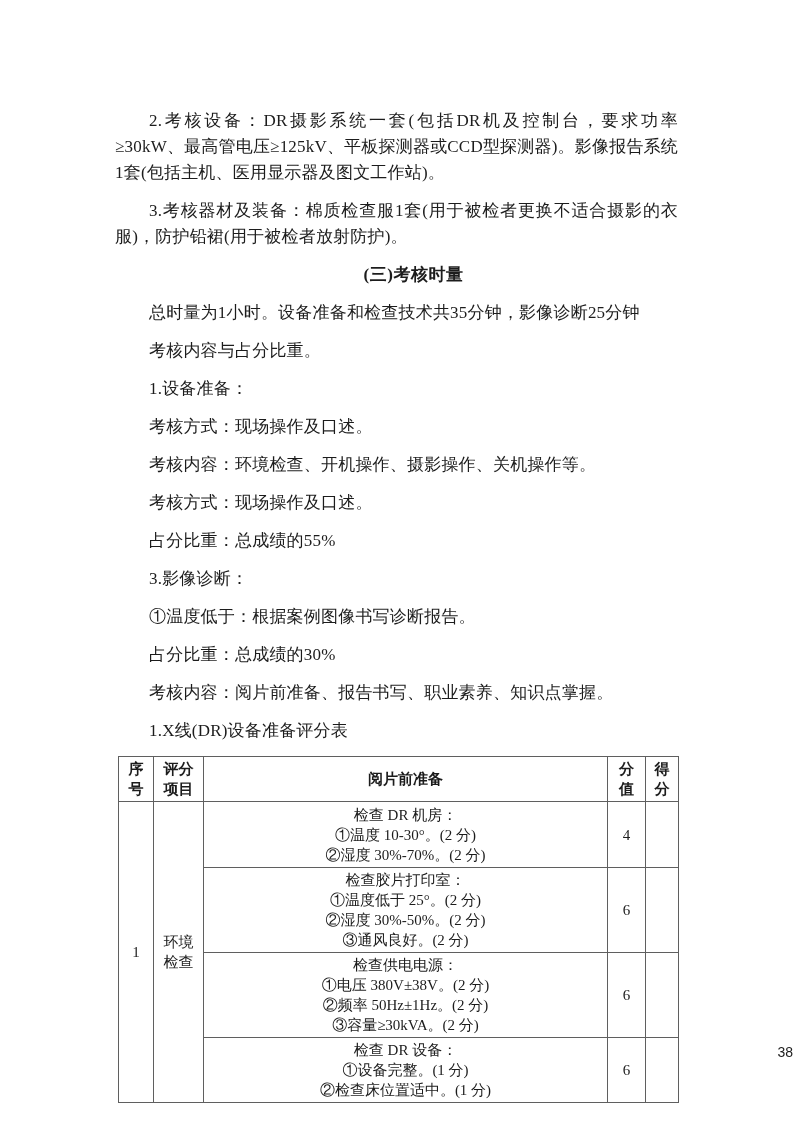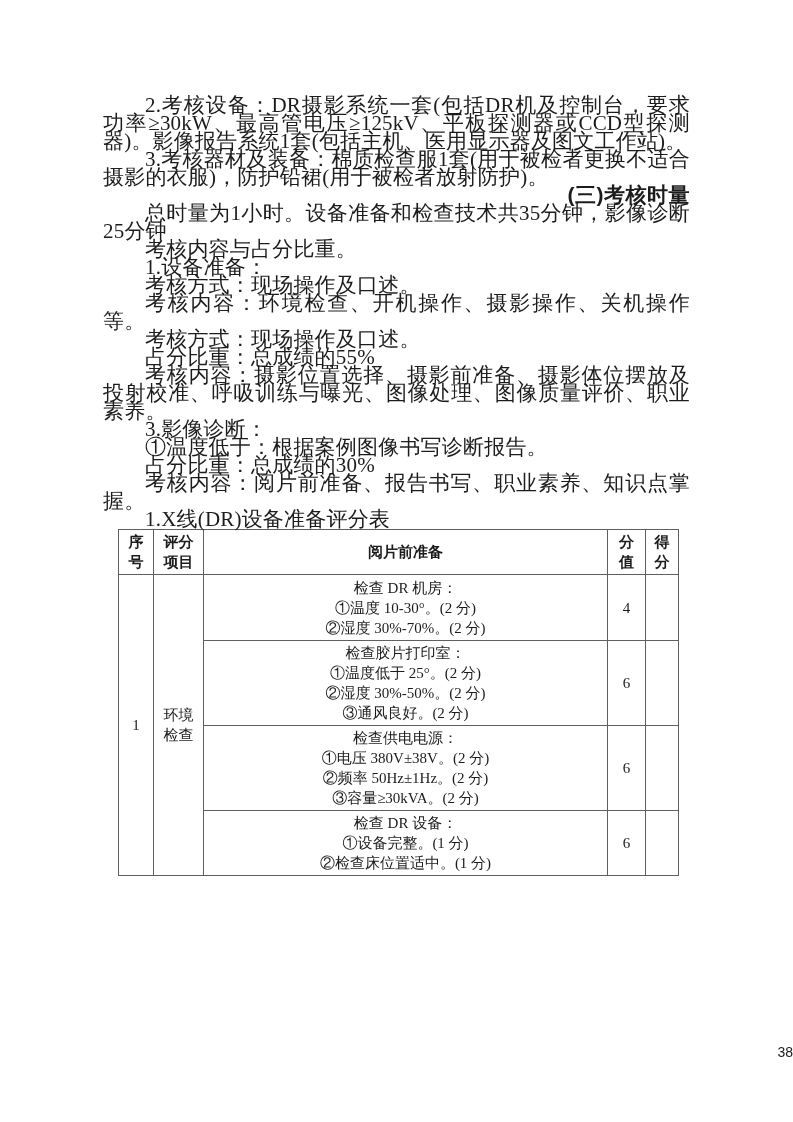--- a/index.html
+++ b/index.html
@@ -11,31 +11,31 @@
     font-family:"Liberation Serif", serif;
     color:#1c1c1c;
     overflow:hidden;
   }
   .content {
     position:absolute;
     left:103px; top:96px;
     width:587px;
   }
   .para {
-    margin:0;
-    font-size:21px;
-    line-height:18px;
+    margin:12px;
+    font-size:17px;
+    line-height:26px;
     text-indent:2em;
     text-align:justify;
     letter-spacing:0.2px;
   }
   .para.heading {
-    font-family:Liberation Sans, sans-serif;
+    font-family:Liberation Serif, serif;
     font-weight:bold;
-    text-align:right;
+    text-align:center;
     letter-spacing:0.5px;
   }
   table.score-table {
     border-collapse:collapse;
     table-layout:fixed;
     width:560px;
     margin-left:15px;
     margin-top:1px;
     font-size:15px;
     line-height:20px;
@@ -87,21 +87,20 @@
     <p class="para">2.考核设备：DR摄影系统一套(包括DR机及控制台，要求功率≥30kW、最高管电压≥125kV、平板探测器或CCD型探测器)。影像报告系统1套(包括主机、医用显示器及图文工作站)。</p>
     <p class="para">3.考核器材及装备：棉质检查服1套(用于被检者更换不适合摄影的衣服)，防护铅裙(用于被检者放射防护)。</p>
     <p class="para heading">(三)考核时量</p>
     <p class="para">总时量为1小时。设备准备和检查技术共35分钟，影像诊断25分钟</p>
     <p class="para">考核内容与占分比重。</p>
     <p class="para">1.设备准备：</p>
     <p class="para">考核方式：现场操作及口述。</p>
     <p class="para">考核内容：环境检查、开机操作、摄影操作、关机操作等。</p>
     <p class="para">考核方式：现场操作及口述。</p>
     <p class="para">占分比重：总成绩的55%</p>
-    <p class="para">考核内容：摄影位置选择、摄影前准备、摄影体位摆放及投射校准、呼吸训练与曝光、图像处理、图像质量评价、职业素养。</p>
     <p class="para">3.影像诊断：</p>
     <p class="para">①温度低于：根据案例图像书写诊断报告。</p>
     <p class="para">占分比重：总成绩的30%</p>
     <p class="para">考核内容：阅片前准备、报告书写、职业素养、知识点掌握。</p>
     <p class="para">1.X线(DR)设备准备评分表</p>
 
     <table class="score-table">
       <colgroup>
         <col class="c-no">
           <col class="c-item">

